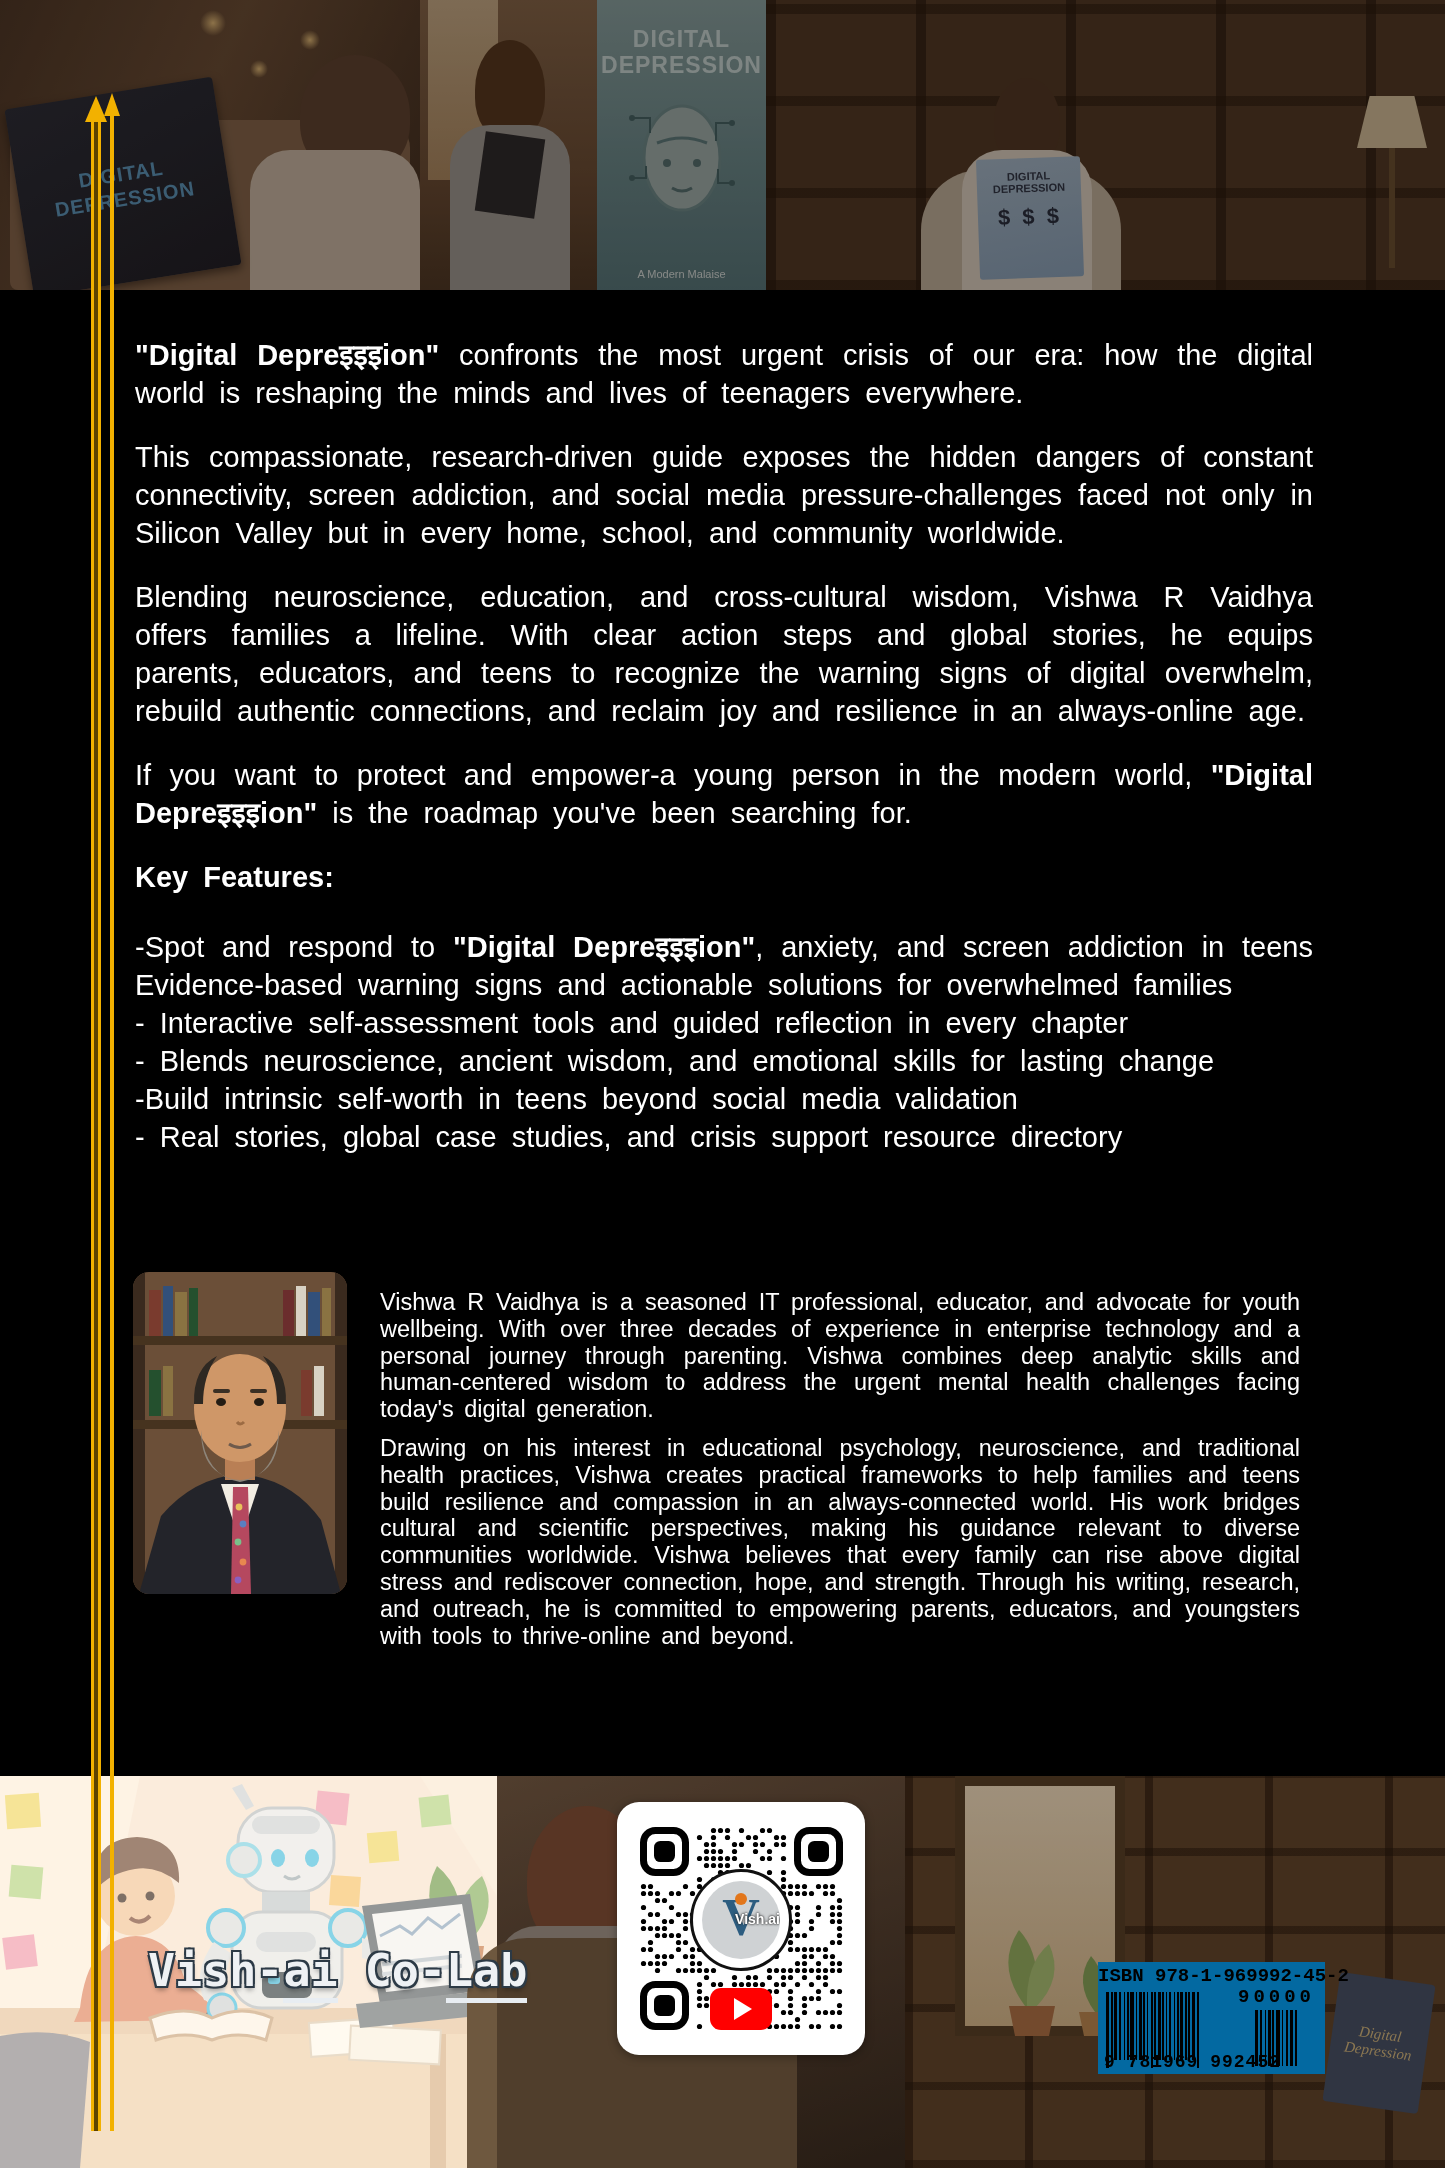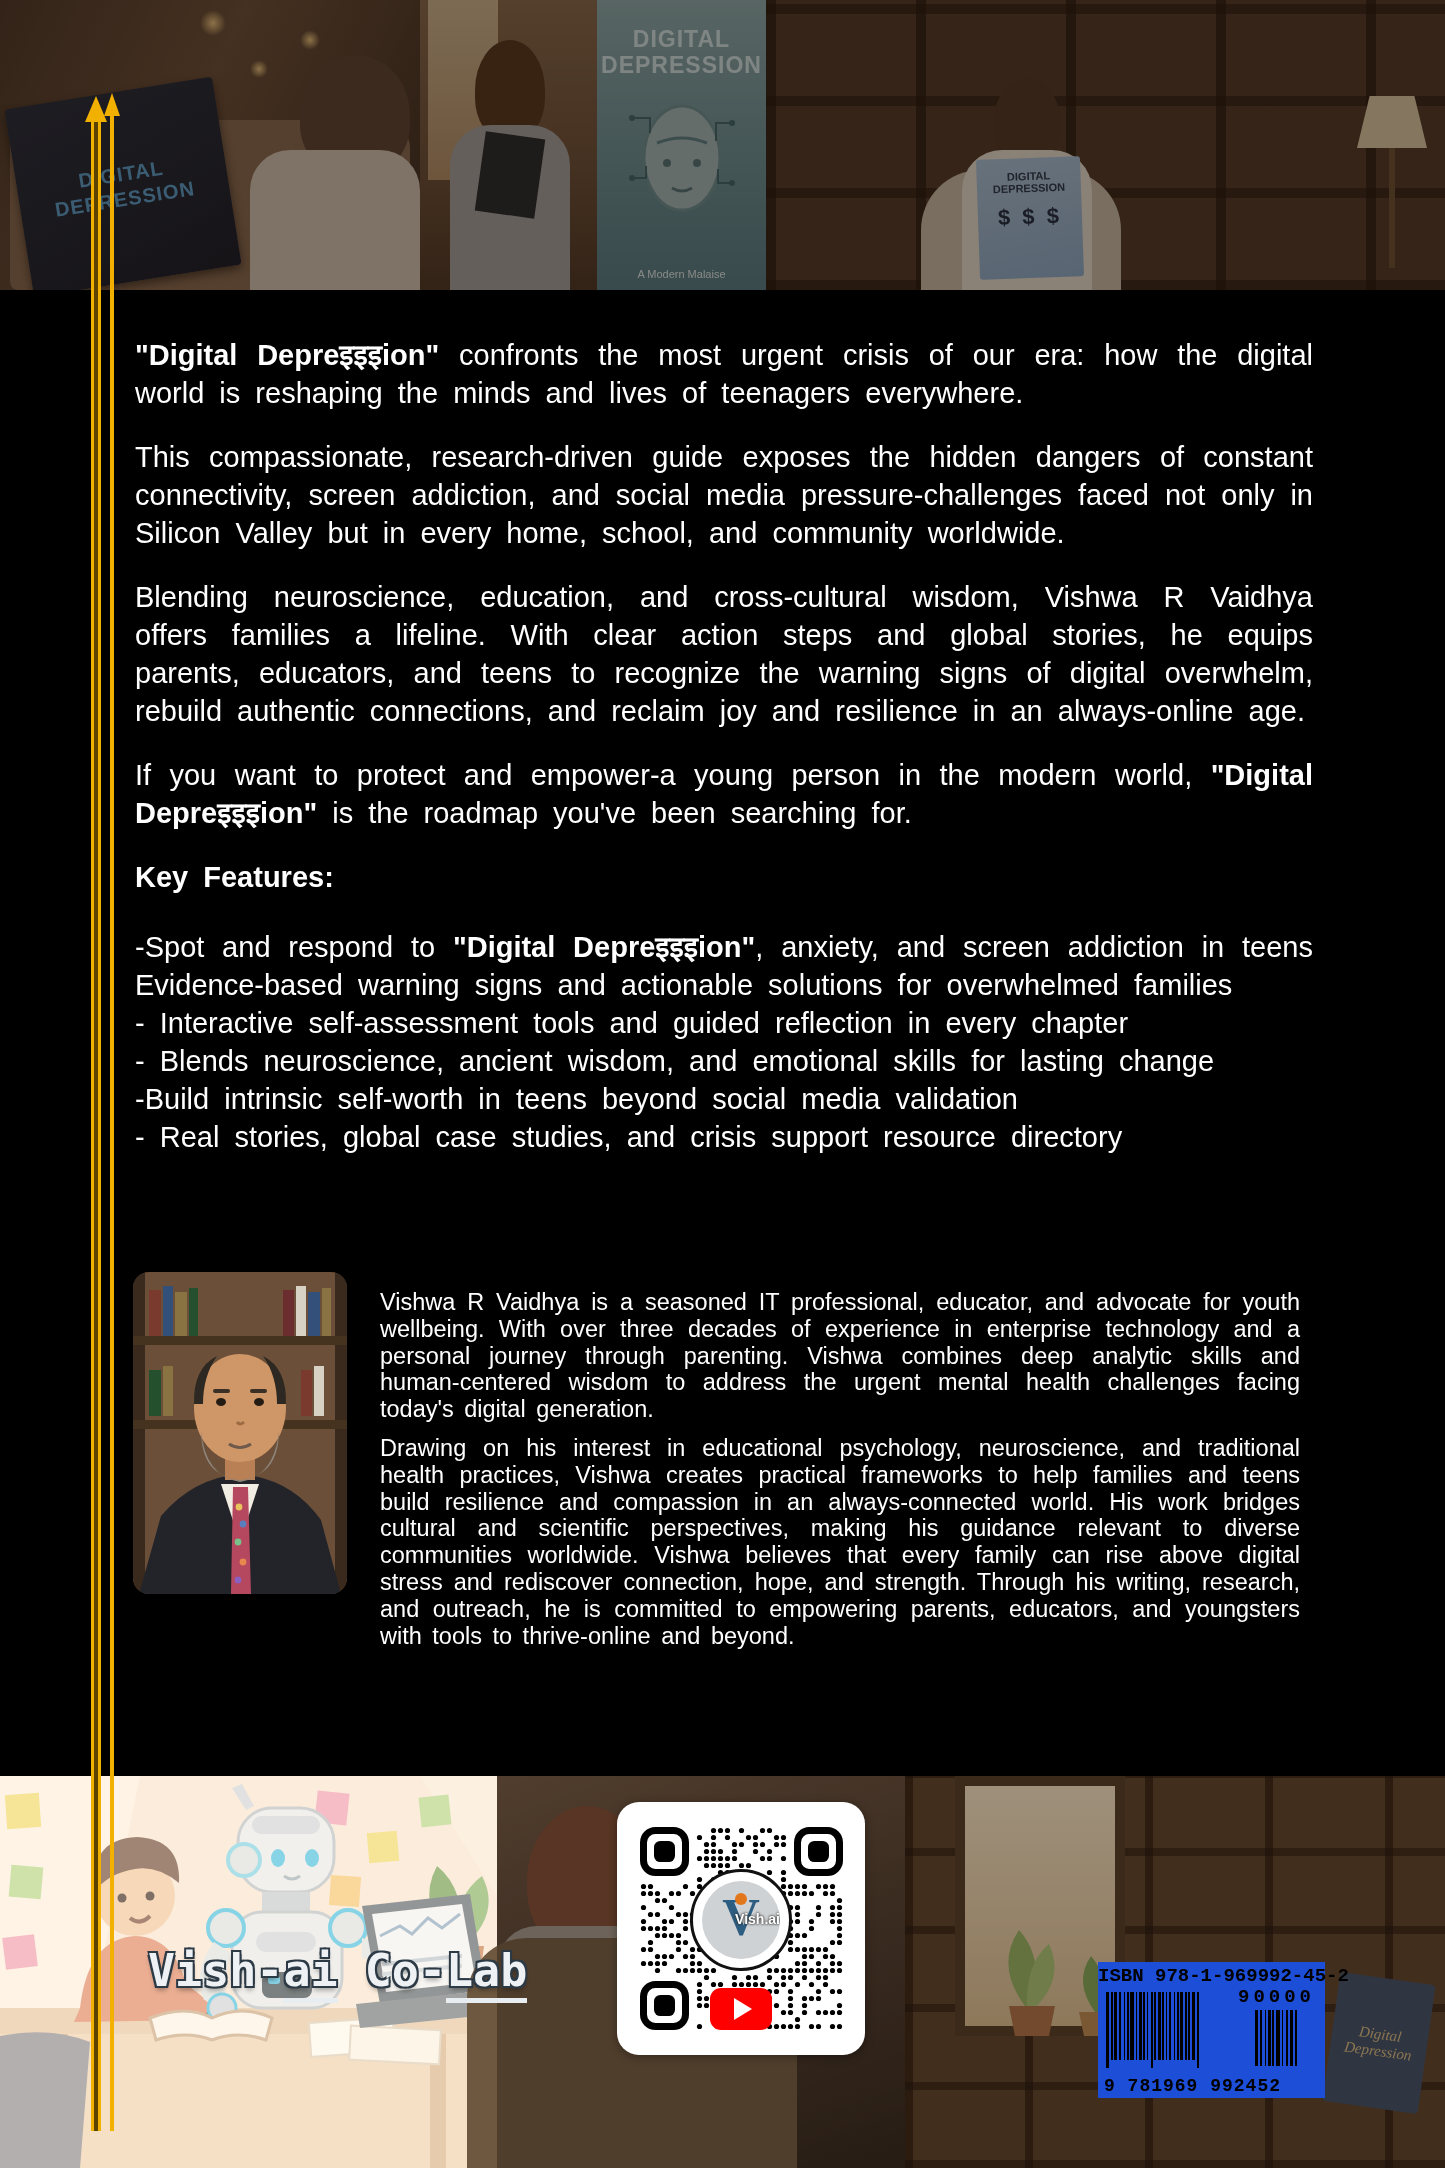--- a/index.html
+++ b/index.html
@@ -91,21 +91,21 @@
   .yt .tri{width:0;height:0;border-left:18px solid #fff;border-top:11px solid transparent;border-bottom:11px solid transparent;margin-left:4px;}
   
   .pub{position:absolute;left:1090px;top:1835px;display:flex;align-items:center;}
   .ink-badge{position:relative;width:78px;height:86px;background:#232052;border-radius:26px;
     display:flex;align-items:center;justify-content:center;}
   .ink-badge .ink-text{color:#fff;font-family:"DejaVu Sans",sans-serif;font-weight:bold;font-size:44px;letter-spacing:-1px;}
   .ink-badge .idot{position:absolute;left:17px;top:17px;width:13px;height:13px;border-radius:50%;background:#f59b1b;}
   .scribe{margin-left:14px;color:#232052;font-family:"Liberation Serif",serif;font-weight:bold;font-size:64px;
     text-shadow:0 1px 0 rgba(255,255,255,.15);}
   
-  .barcode{position:absolute;left:1098px;top:1962px;width:227px;height:136px;background:#1d4ed8;
+  .barcode{position:absolute;left:1098px;top:1962px;width:227px;height:112px;background:#0369a1;
     font-family:"Liberation Mono",monospace;color:#000;}
   .bc-isbn{position:absolute;left:0;top:3px;width:100%;text-align:center;font-size:19px;font-weight:bold;letter-spacing:0px;white-space:nowrap;}
   .bc-price{position:absolute;right:10px;top:24px;font-size:19px;font-weight:bold;letter-spacing:4px;}
   .bc-main{position:absolute;left:8px;top:30px;}
   .bc-supp{position:absolute;right:8px;top:48px;}
   .bc-digits{position:absolute;left:6px;bottom:2px;font-size:18px;font-weight:bold;letter-spacing:1px;white-space:nowrap;}
   
   .arrowline{position:absolute;z-index:40;}
   .al-left{left:91px;top:121px;width:10px;height:2010px;
     background:linear-gradient(90deg,#f2b100 0 3px,#5d4300 3px 7px,#f2b100 7px 10px);}

